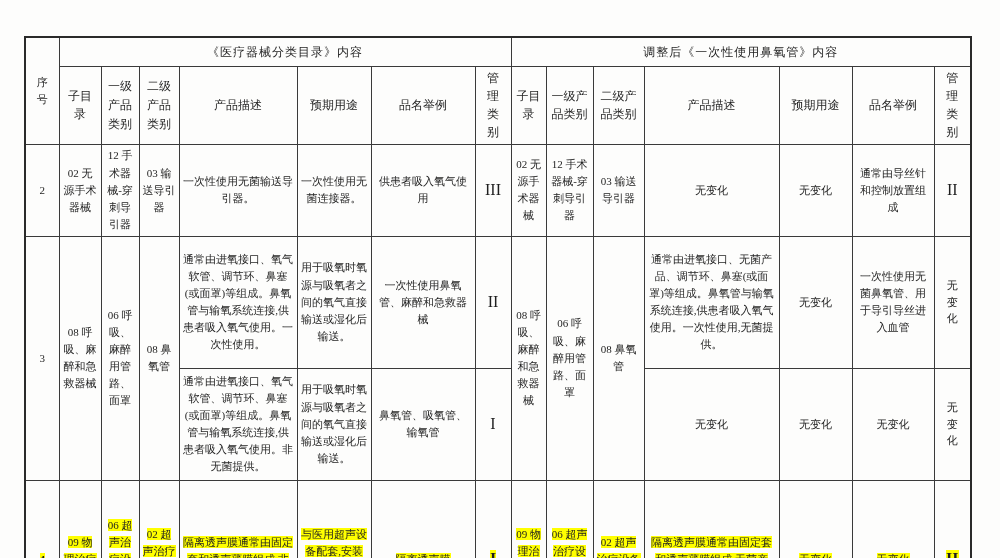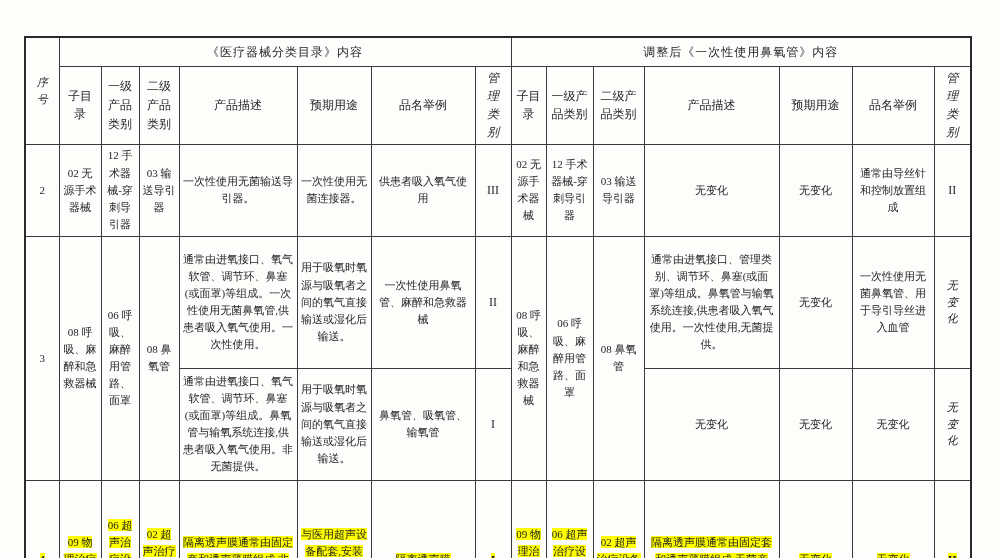--- a/index.html
+++ b/index.html
@@ -15,24 +15,24 @@
   }
   table.doc td,table.doc th{
     border:1px solid #3a3a3a;
     text-align:center;vertical-align:middle;
     padding:2px 3px;font-weight:normal;
     word-break:break-all;overflow:hidden;
   }
   table.doc{border:2px solid #2a2a2a;}
   th.section-title{font-size:12px;letter-spacing:1px;height:24px;}
   tr.cols-row th{font-size:12px;height:58px;}
-  .vstack{display:inline-block;width:1.15em;line-height:1.5;word-break:break-all;font-style:italic;}
+  .vstack{display:inline-block;width:1.15em;line-height:1.5;word-break:break-all;}
   .hl{background:#ffff00;}
   .b{font-weight:bold;}
-  .class-cell{font-size:12px;}
+  .class-cell{font-size:16px;}
   .desc-cell{padding:3px 6px;}
   tr.r2{height:92px;}
   tr.r3a{height:132px;}
   tr.r3b{height:112px;}
   tr.r4{height:160px;}
 </style>
 </head>
 <body>
 
 <div class="page">
@@ -101,28 +101,28 @@
       <td>无变化</td>
       <td>通常由导丝针和控制放置组成</td>
       <td class="class-cell">II</td>
     </tr>
 
     <tr class="r3a">
       <td rowspan="2">3</td>
       <td rowspan="2">08 呼吸、麻醉和急救器械</td>
       <td rowspan="2">06 呼吸、麻醉用管路、面罩</td>
       <td rowspan="2">08 鼻氧管</td>
-      <td class="desc-cell">通常由进氧接口、氧气软管、调节环、鼻塞(或面罩)等组成。一次性使用无菌鼻氧管,供患者吸入氧气使用。一次性使用。</td>
+      <td class="desc-cell">通常由进氧接口、氧气软管、调节环、鼻塞(或面罩)等组成。鼻氧管与输氧系统连接,供患者吸入氧气使用。一次性使用。</td>
       <td>用于吸氧时氧源与吸氧者之间的氧气直接输送或湿化后输送。</td>
       <td>一次性使用鼻氧管、麻醉和急救器械</td>
       <td class="class-cell">II</td>
       <td rowspan="2">08 呼吸、麻醉和急救器械</td>
       <td rowspan="2">06 呼吸、麻醉用管路、面罩</td>
       <td rowspan="2">08 鼻氧管</td>
-      <td class="desc-cell">通常由进氧接口、管理类别、调节环、鼻塞(或面罩)等组成。鼻氧管与输氧系统连接,供患者吸入氧气使用。一次性使用,无菌提供。</td>
+      <td class="desc-cell">通常由进氧接口、无菌产品、调节环、鼻塞(或面罩)等组成。鼻氧管与输氧系统连接,供患者吸入氧气使用。一次性使用,无菌提供。</td>
       <td>无变化</td>
       <td>一次性使用无菌鼻氧管、用于导引导丝进入血管</td>
       <td>
         <span class="vstack">无变化</span>
       </td>
     </tr>
 
     <tr class="r3b">
       <td class="desc-cell">通常由进氧接口、氧气软管、调节环、鼻塞(或面罩)等组成。鼻氧管与输氧系统连接,供患者吸入氧气使用。非无菌提供。</td>
       <td>用于吸氧时氧源与吸氧者之间的氧气直接输送或湿化后输送。</td>

